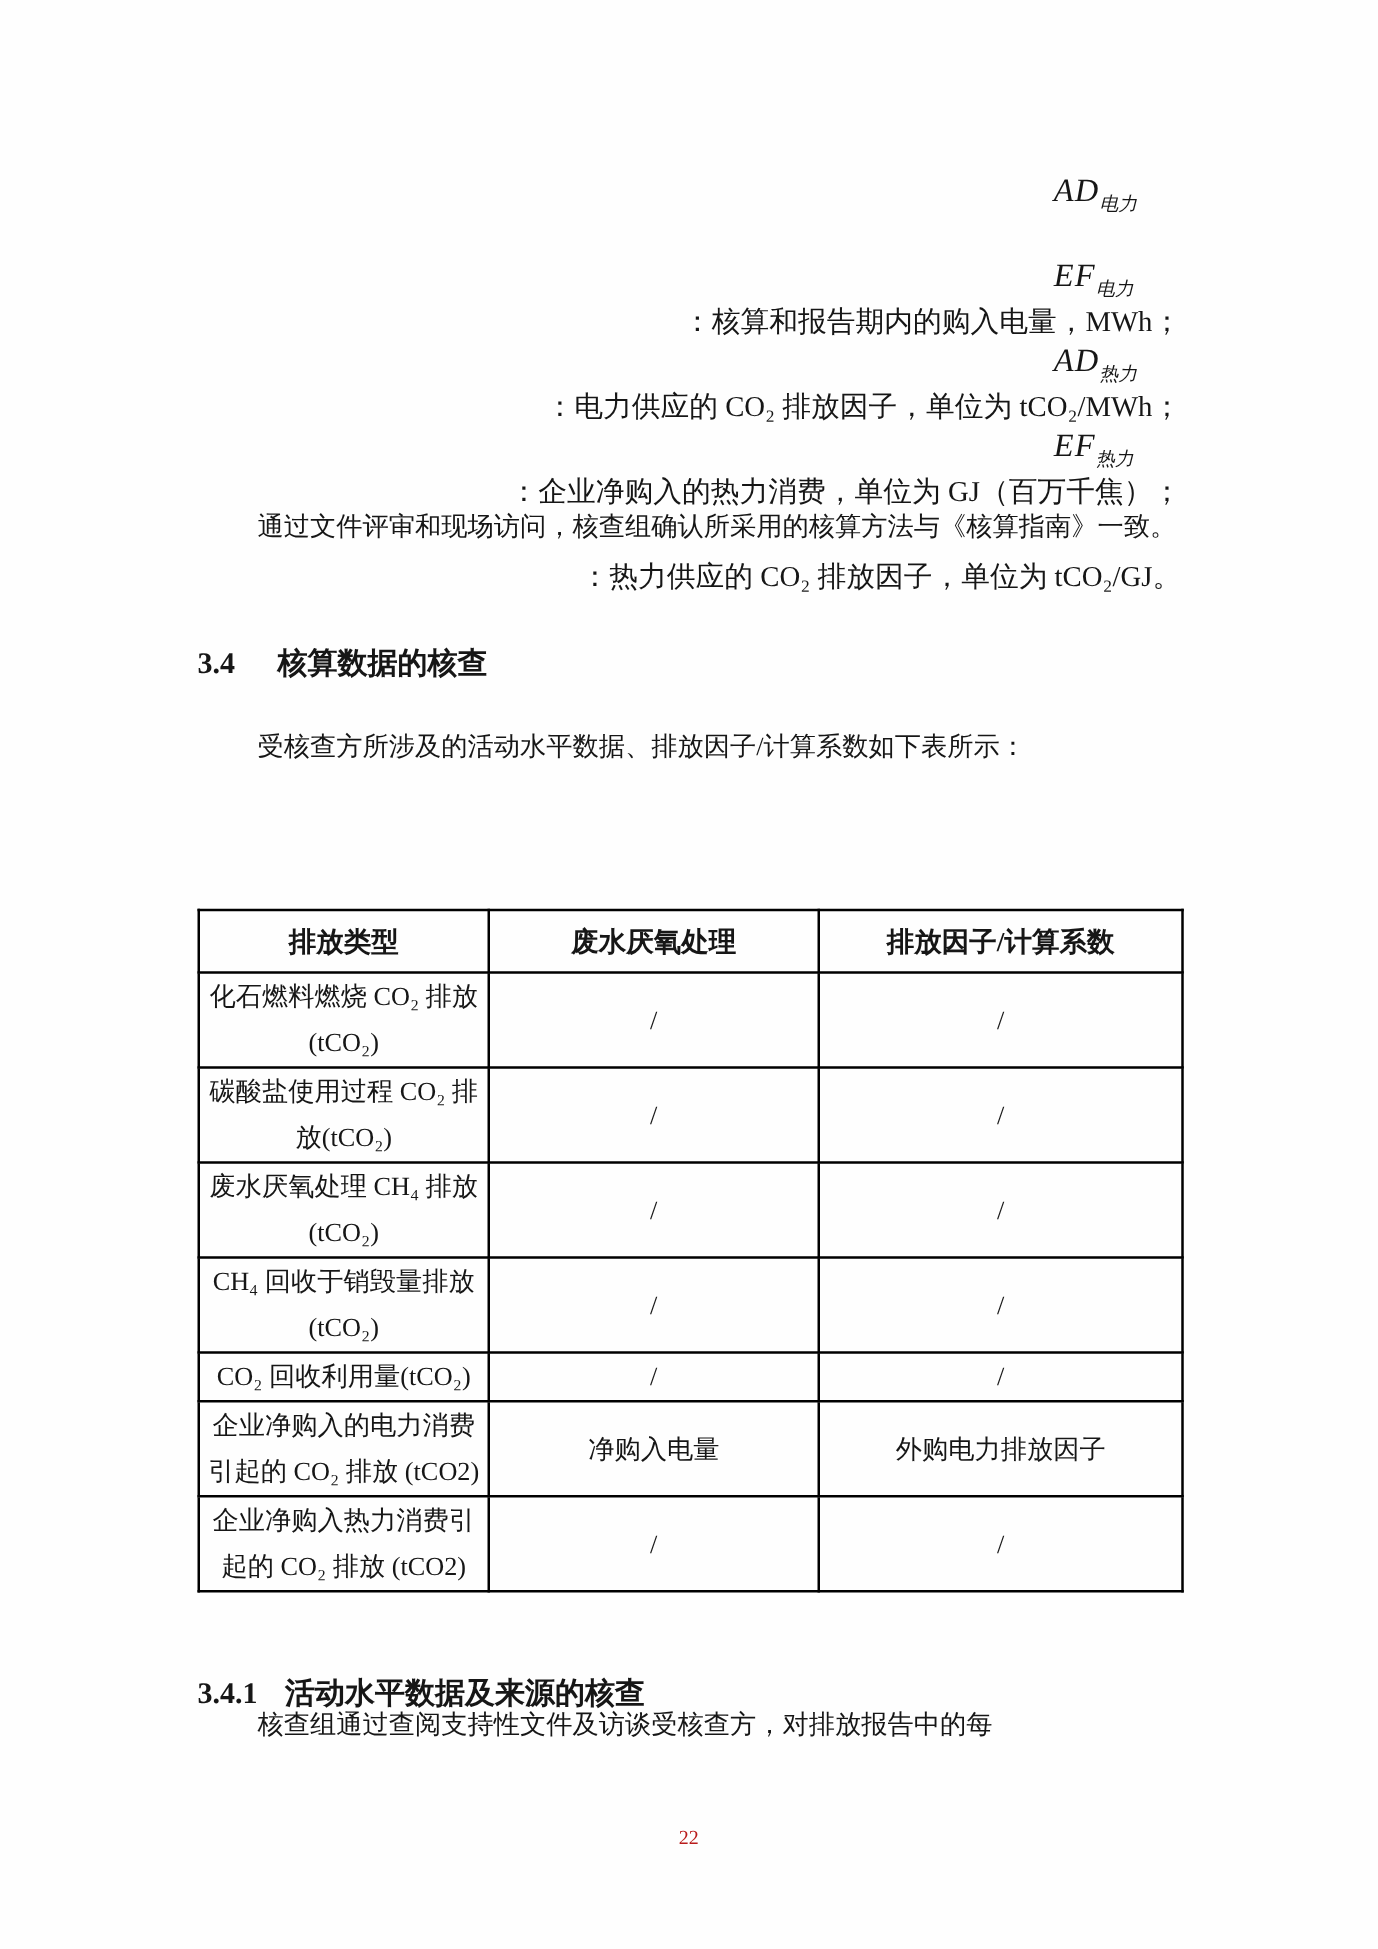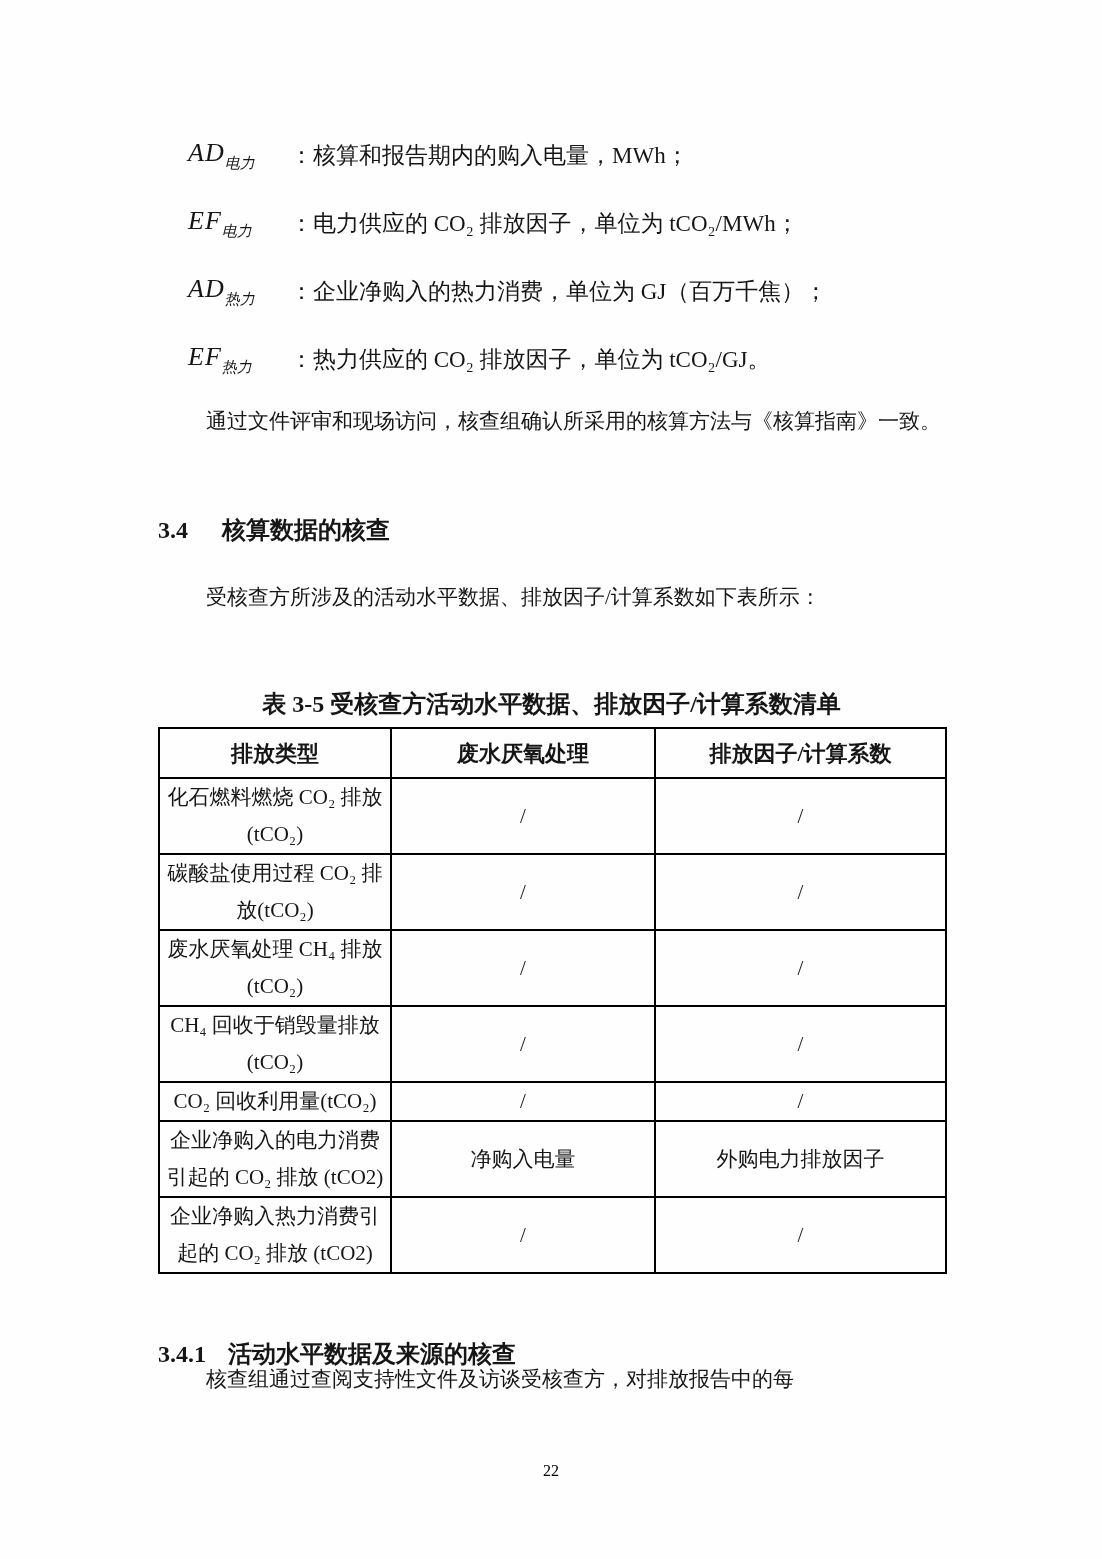--- a/index.html
+++ b/index.html
@@ -10,21 +10,21 @@
     height: 1559px;
     background: #fefefe;
     font-family: "Liberation Serif", "DejaVu Serif", serif;
     color: #161616;
     overflow: hidden;
   }
   .content-block { position: absolute; left: 158px; width: 787px; }
 
   
   .defs { top: 138px; }
-  .def-row { display: flex; align-items: flex-start; height: 68px; padding-left: 30px; }
+  .def-row { display: flex; align-items: flex-end; height: 68px; padding-left: 30px; flex-direction: column; }
   .def-term { width: 102px; flex: 0 0 102px; font-size: 26px; }
   .def-symbol { font-style: italic; letter-spacing: 1px; }
   .def-sub { font-style: italic; font-size: 15px; vertical-align: -7px; }
   .def-desc { font-size: 23px; padding-top: 2px; }
 
   
   .para { font-size: 21px; line-height: 54px; text-align: justify; text-indent: 48px; }
   .para1 { top: 394px; }
   .para2 { top: 570px; }
   .para3 { top: 1352px; }
@@ -59,21 +59,21 @@
   col.c3 { width: 291px; }
 
   
   .pagenum {
     position: absolute;
     top: 1462px;
     left: 0;
     width: 1102px;
     text-align: center;
     font-size: 16px;
-    color: #000000;
+    color: #b91c1c;
   }
 </style>
 </head>
 <body>
 
 <div class="page">
 
   <div class="content-block defs">
     <div class="def-row">
       <span class="def-term"><span class="def-symbol">AD</span><span class="def-sub">电力</span></span>
@@ -94,21 +94,20 @@
   </div>
 
   <div class="content-block para para1">通过文件评审和现场访问，核查组确认所采用的核算方法与《核算指南》一致。</div>
 
   <div class="content-block heading h34">
     <span class="sec-num">3.4</span><span>核算数据的核查</span>
   </div>
 
   <div class="content-block para para2">受核查方所涉及的活动水平数据、排放因子/计算系数如下表所示：</div>
 
-  <div class="content-block tbl-caption">表 3-5 受核查方活动水平数据、排放因子/计算系数清单</div>
 
   <div class="content-block tbl-wrap">
     <table>
       <colgroup>
           <col class="c1">
           <col class="c2">
           <col class="c3">
         </colgroup>
       <thead>
         <tr>

